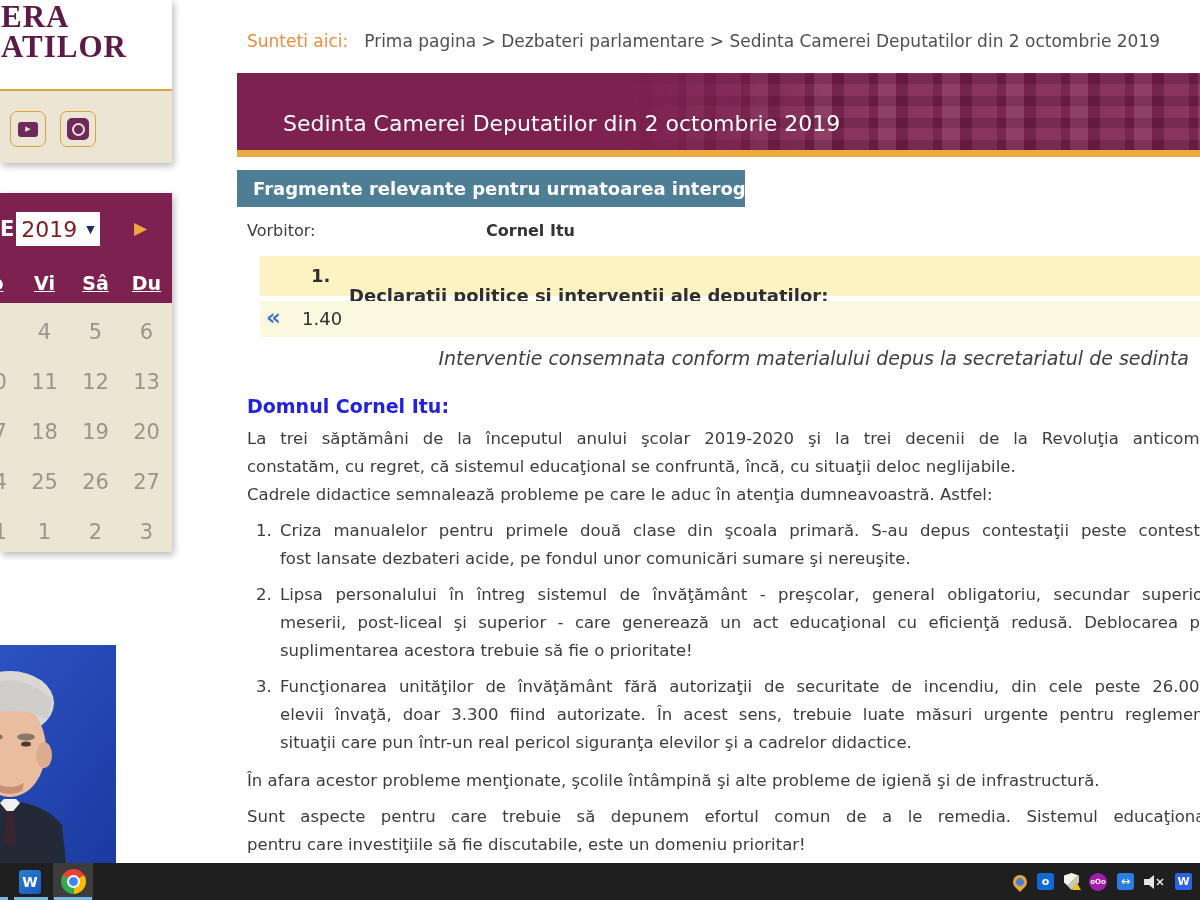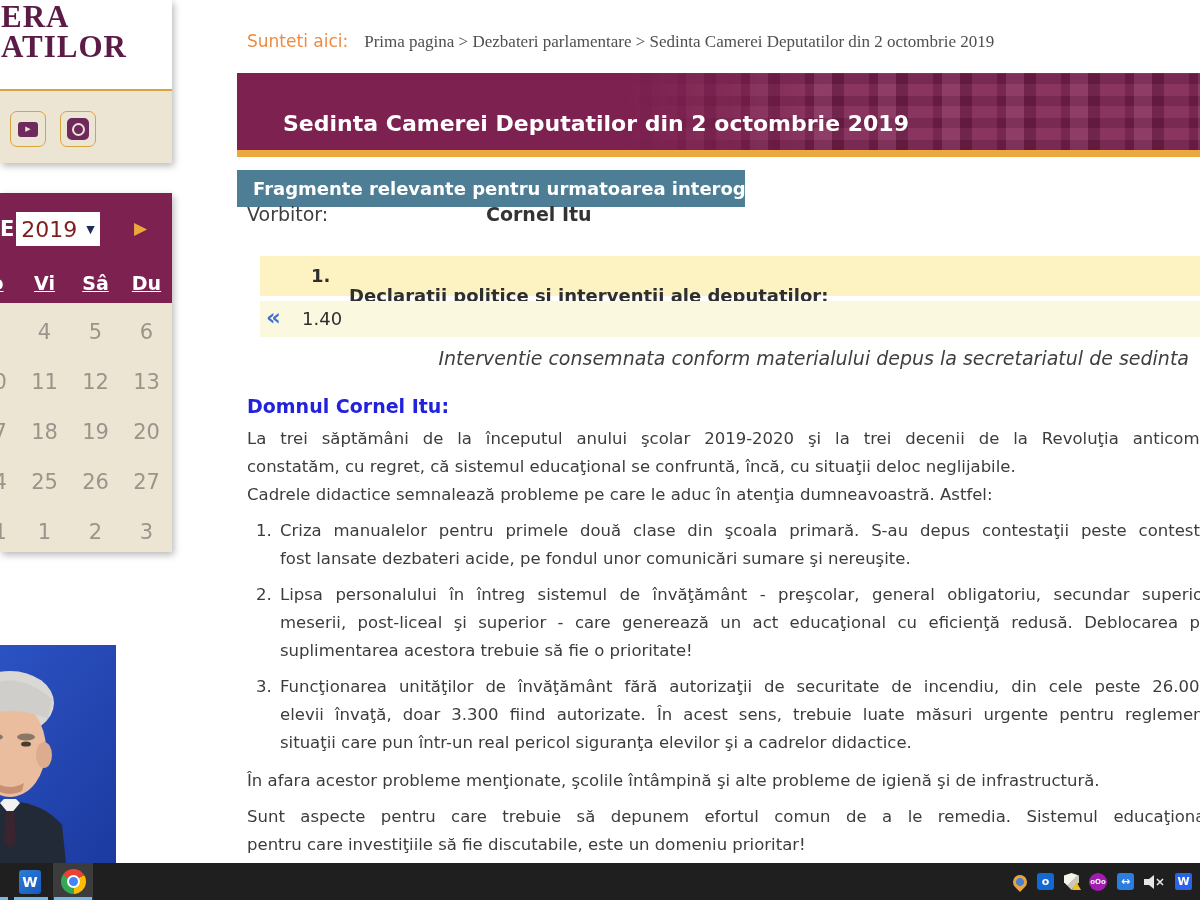--- a/index.html
+++ b/index.html
@@ -39,39 +39,39 @@
             grid-template-columns:repeat(4,51px);grid-auto-rows:50px;padding-top:4px;}
   .cal-grid span{display:flex;align-items:center;justify-content:center;
                  color:#9a948a;font-size:21px;cursor:pointer;}
 
   #photo{position:absolute;left:0;top:645px;width:116px;height:218px;overflow:hidden;}
   #photo svg{position:absolute;left:-44px;top:0;}
 
   
   #breadcrumb{position:absolute;left:247px;top:31px;font-size:17px;white-space:nowrap;}
   #breadcrumb .pre{color:#ef8b3f;margin-right:16px;}
-  #breadcrumb .path{color:#4f4f4f;cursor:pointer;font-family:Liberation Serif, serif;}
+  #breadcrumb .path{color:#4f4f4f;cursor:pointer;}
 
   #banner{position:absolute;left:237px;top:73px;width:963px;height:77px;background:#7d2150;overflow:hidden;}
   .banner-texture{position:absolute;top:0;bottom:0;left:40%;right:0;
      background:
        repeating-linear-gradient(90deg, rgba(255,255,255,.10) 0 18px, rgba(0,0,0,.14) 18px 30px,
                                  rgba(255,255,255,.06) 30px 55px, rgba(0,0,0,.10) 55px 64px),
        repeating-linear-gradient(0deg, rgba(0,0,0,.10) 0 10px, rgba(255,255,255,.05) 10px 22px);
      -webkit-mask-image:linear-gradient(90deg,transparent,rgba(0,0,0,.9) 35%);
      mask-image:linear-gradient(90deg,transparent,rgba(0,0,0,.9) 35%);}
   .banner-title{position:absolute;left:46px;top:0;height:100px;display:flex;align-items:center;
-                color:#fff;font-size:22px;font-weight:700;white-space:nowrap;}
+                color:#fff;font-size:22px;font-weight:400;white-space:nowrap;}
   #gold-stripe{position:absolute;left:237px;top:150px;width:963px;height:7px;background:#eca93f;}
 
   #query-box{position:absolute;left:237px;top:170px;width:508px;height:37px;background:#4e7e95;
              display:flex;align-items:center;}
   #query-box span{color:#fff;font-size:18px;font-weight:bold;padding-left:16px;white-space:nowrap;}
 
-  #speaker-row{position:absolute;left:247px;top:203px;height:26px;font-size:19px;color:#3e3e3e;}
+  #speaker-row{position:absolute;left:247px;top:221px;height:26px;font-size:16px;color:#3e3e3e;}
   #speaker-row .name{position:absolute;left:239px;top:0;font-weight:bold;color:#333;white-space:nowrap;}
 
   .agenda-row{position:absolute;left:260px;width:940px;color:#2f2f2f;font-size:18px;}
   #agenda-row1{top:256px;height:40px;background:#fcf2c2;}
   #agenda-row1 .num{position:absolute;left:51px;top:9px;font-weight:600;}
   #agenda-row1 .txt{position:absolute;left:89px;top:9px;font-weight:600;white-space:nowrap;margin-top:20px;}
   #agenda-row2{top:301px;height:36px;background:#fbf8e0;}
   #agenda-row2 .chev{position:absolute;left:6px;top:3px;color:#3f6fd6;font-size:23px;font-weight:bold;cursor:pointer;}
   #agenda-row2 .time{position:absolute;left:42px;top:7px;cursor:pointer;}
   #agenda-row2 .txt{position:absolute;left:101px;top:7px;white-space:nowrap;cursor:pointer;}

